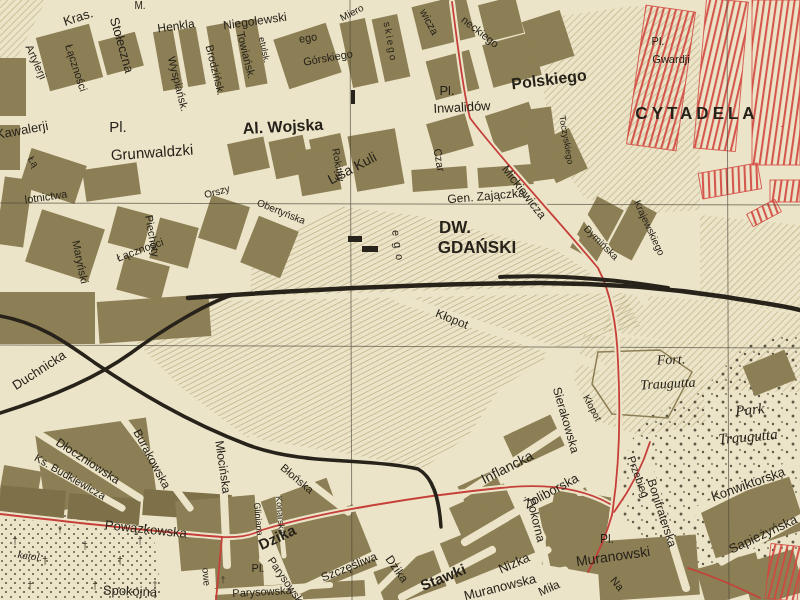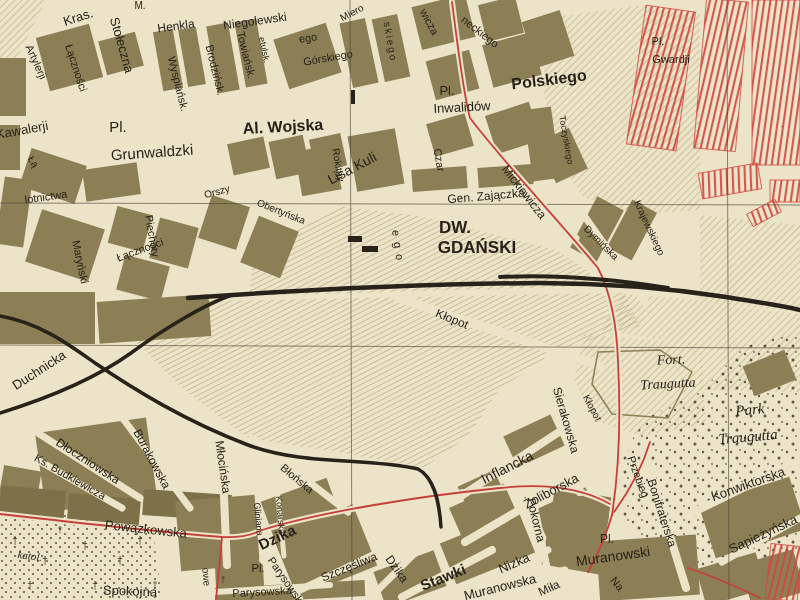--- a/index.html
+++ b/index.html
@@ -231,20 +231,21 @@
       <span class="lbl b" style="left: 549px; top: 80px; font-size: 16px; transform: translate(-50%, -50%) rotate(-7deg);">Polskiego</span>
       <span class="lbl" style="left: 447px; top: 90px; font-size: 13px; transform: translate(-50%, -50%) rotate(0deg);">Pl.</span>
       <span class="lbl" style="left: 462px; top: 107px; font-size: 13px; transform: translate(-50%, -50%) rotate(-3deg);">Inwalidów</span>
       <span class="lbl" style="left: 429px; top: 22px; font-size: 11px; transform: translate(-50%, -50%) rotate(62deg);">wicza</span>
       <span class="lbl" style="left: 480px; top: 32px; font-size: 11px; transform: translate(-50%, -50%) rotate(38deg);">neckiego</span>
       <span class="lbl" style="left: 439px; top: 160px; font-size: 11px; transform: translate(-50%, -50%) rotate(80deg);">Czar</span>
       <span class="lbl" style="left: 524px; top: 192px; font-size: 12px; transform: translate(-50%, -50%) rotate(52deg);">Mickiewicza</span>
       <span class="lbl" style="left: 566px; top: 140px; font-size: 9px; transform: translate(-50%, -50%) rotate(80deg);">Toczyskiego</span>
       <span class="lbl" style="left: 658px; top: 41px; font-size: 11px; transform: translate(-50%, -50%) rotate(0deg);">Pl.</span>
       <span class="lbl" style="left: 671px; top: 59px; font-size: 11px; transform: translate(-50%, -50%) rotate(0deg);">Gwardji</span>
+      <span class="lbl b" style="left: 697px; top: 113px; font-size: 17px; letter-spacing: 4px; transform: translate(-50%, -50%) rotate(0deg);">CYTADELA</span>
       <span class="lbl" style="left: 217px; top: 192px; font-size: 10px; transform: translate(-50%, -50%) rotate(-15deg);">Orszy</span>
       <span class="lbl" style="left: 281px; top: 212px; font-size: 10px; transform: translate(-50%, -50%) rotate(22deg);">Obertyńska</span>
       <span class="lbl" style="left: 338px; top: 165px; font-size: 10px; transform: translate(-50%, -50%) rotate(80deg);">Rokitny</span>
       <span class="lbl" style="left: 352px; top: 168px; font-size: 14px; transform: translate(-50%, -50%) rotate(-28deg);">Lisa Kuli</span>
       <span class="lbl" style="left: 486px; top: 196px; font-size: 12px; transform: translate(-50%, -50%) rotate(-5deg);">Gen. Zajączka</span>
       <span class="lbl" style="left: 398px; top: 248px; font-size: 11px; letter-spacing: 6px; transform: translate(-50%, -50%) rotate(82deg);">ego</span>
       <span class="lbl b" style="left: 455px; top: 227px; font-size: 17px; transform: translate(-50%, -50%) rotate(0deg);">DW.</span>
       <span class="lbl b" style="left: 477px; top: 247px; font-size: 17px; transform: translate(-50%, -50%) rotate(0deg);">GDAŃSKI</span>
       <span class="lbl" style="left: 452px; top: 319px; font-size: 12px; transform: translate(-50%, -50%) rotate(22deg);">Kłopot</span>
       <span class="lbl" style="left: 649px; top: 228px; font-size: 10px; transform: translate(-50%, -50%) rotate(65deg);">Krajewskiego</span>

